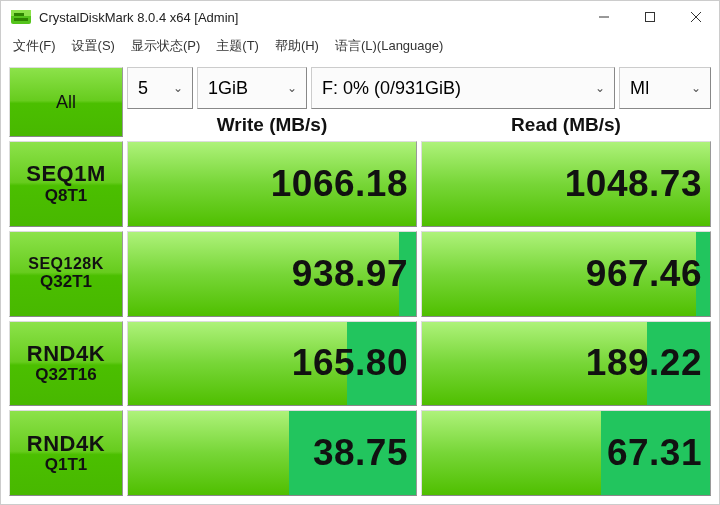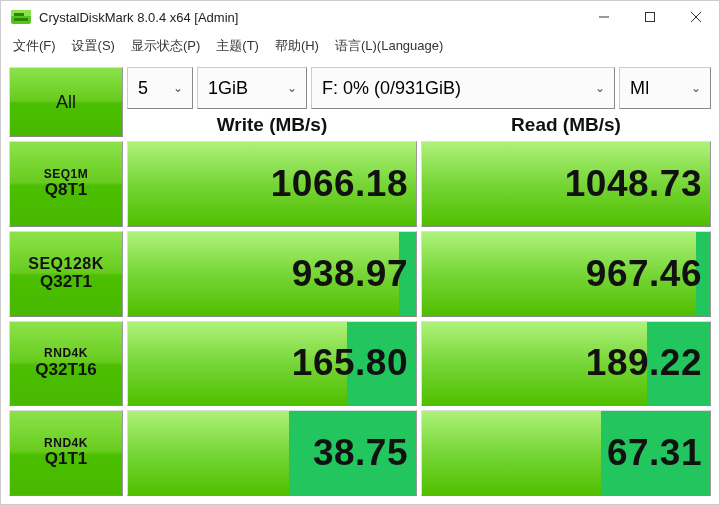--- a/index.html
+++ b/index.html
@@ -64,21 +64,21 @@
     background: linear-gradient(to bottom, #8ce24a 0%, #67cc1e 48%, #4bbf00 52%, #48b800 100%);
     display: flex; align-items: center; justify-content: center;
     font-weight: normal; font-size: 18px; color: #111;
   }
   .side-btn {
     display: flex; flex-direction: column;
     align-items: center; justify-content: center;
     font-weight: bold; color: #111;
     line-height: 1.1;
   }
-  .side-btn .l1 { font-size: 12px; letter-spacing: .5px; }
+  .side-btn .l1 { font-size: 22px; letter-spacing: .5px; }
   .side-btn .l2 { font-size: 17px; }
   .toolbar {
     grid-column: 2 / 4;
     display: flex; gap: 4px;
   }
   .dd {
     display: flex; align-items: center;
     border-top: 1px solid #ccc;
     border-left: 1px solid #ccc;
     border-right: 1px solid #888;

